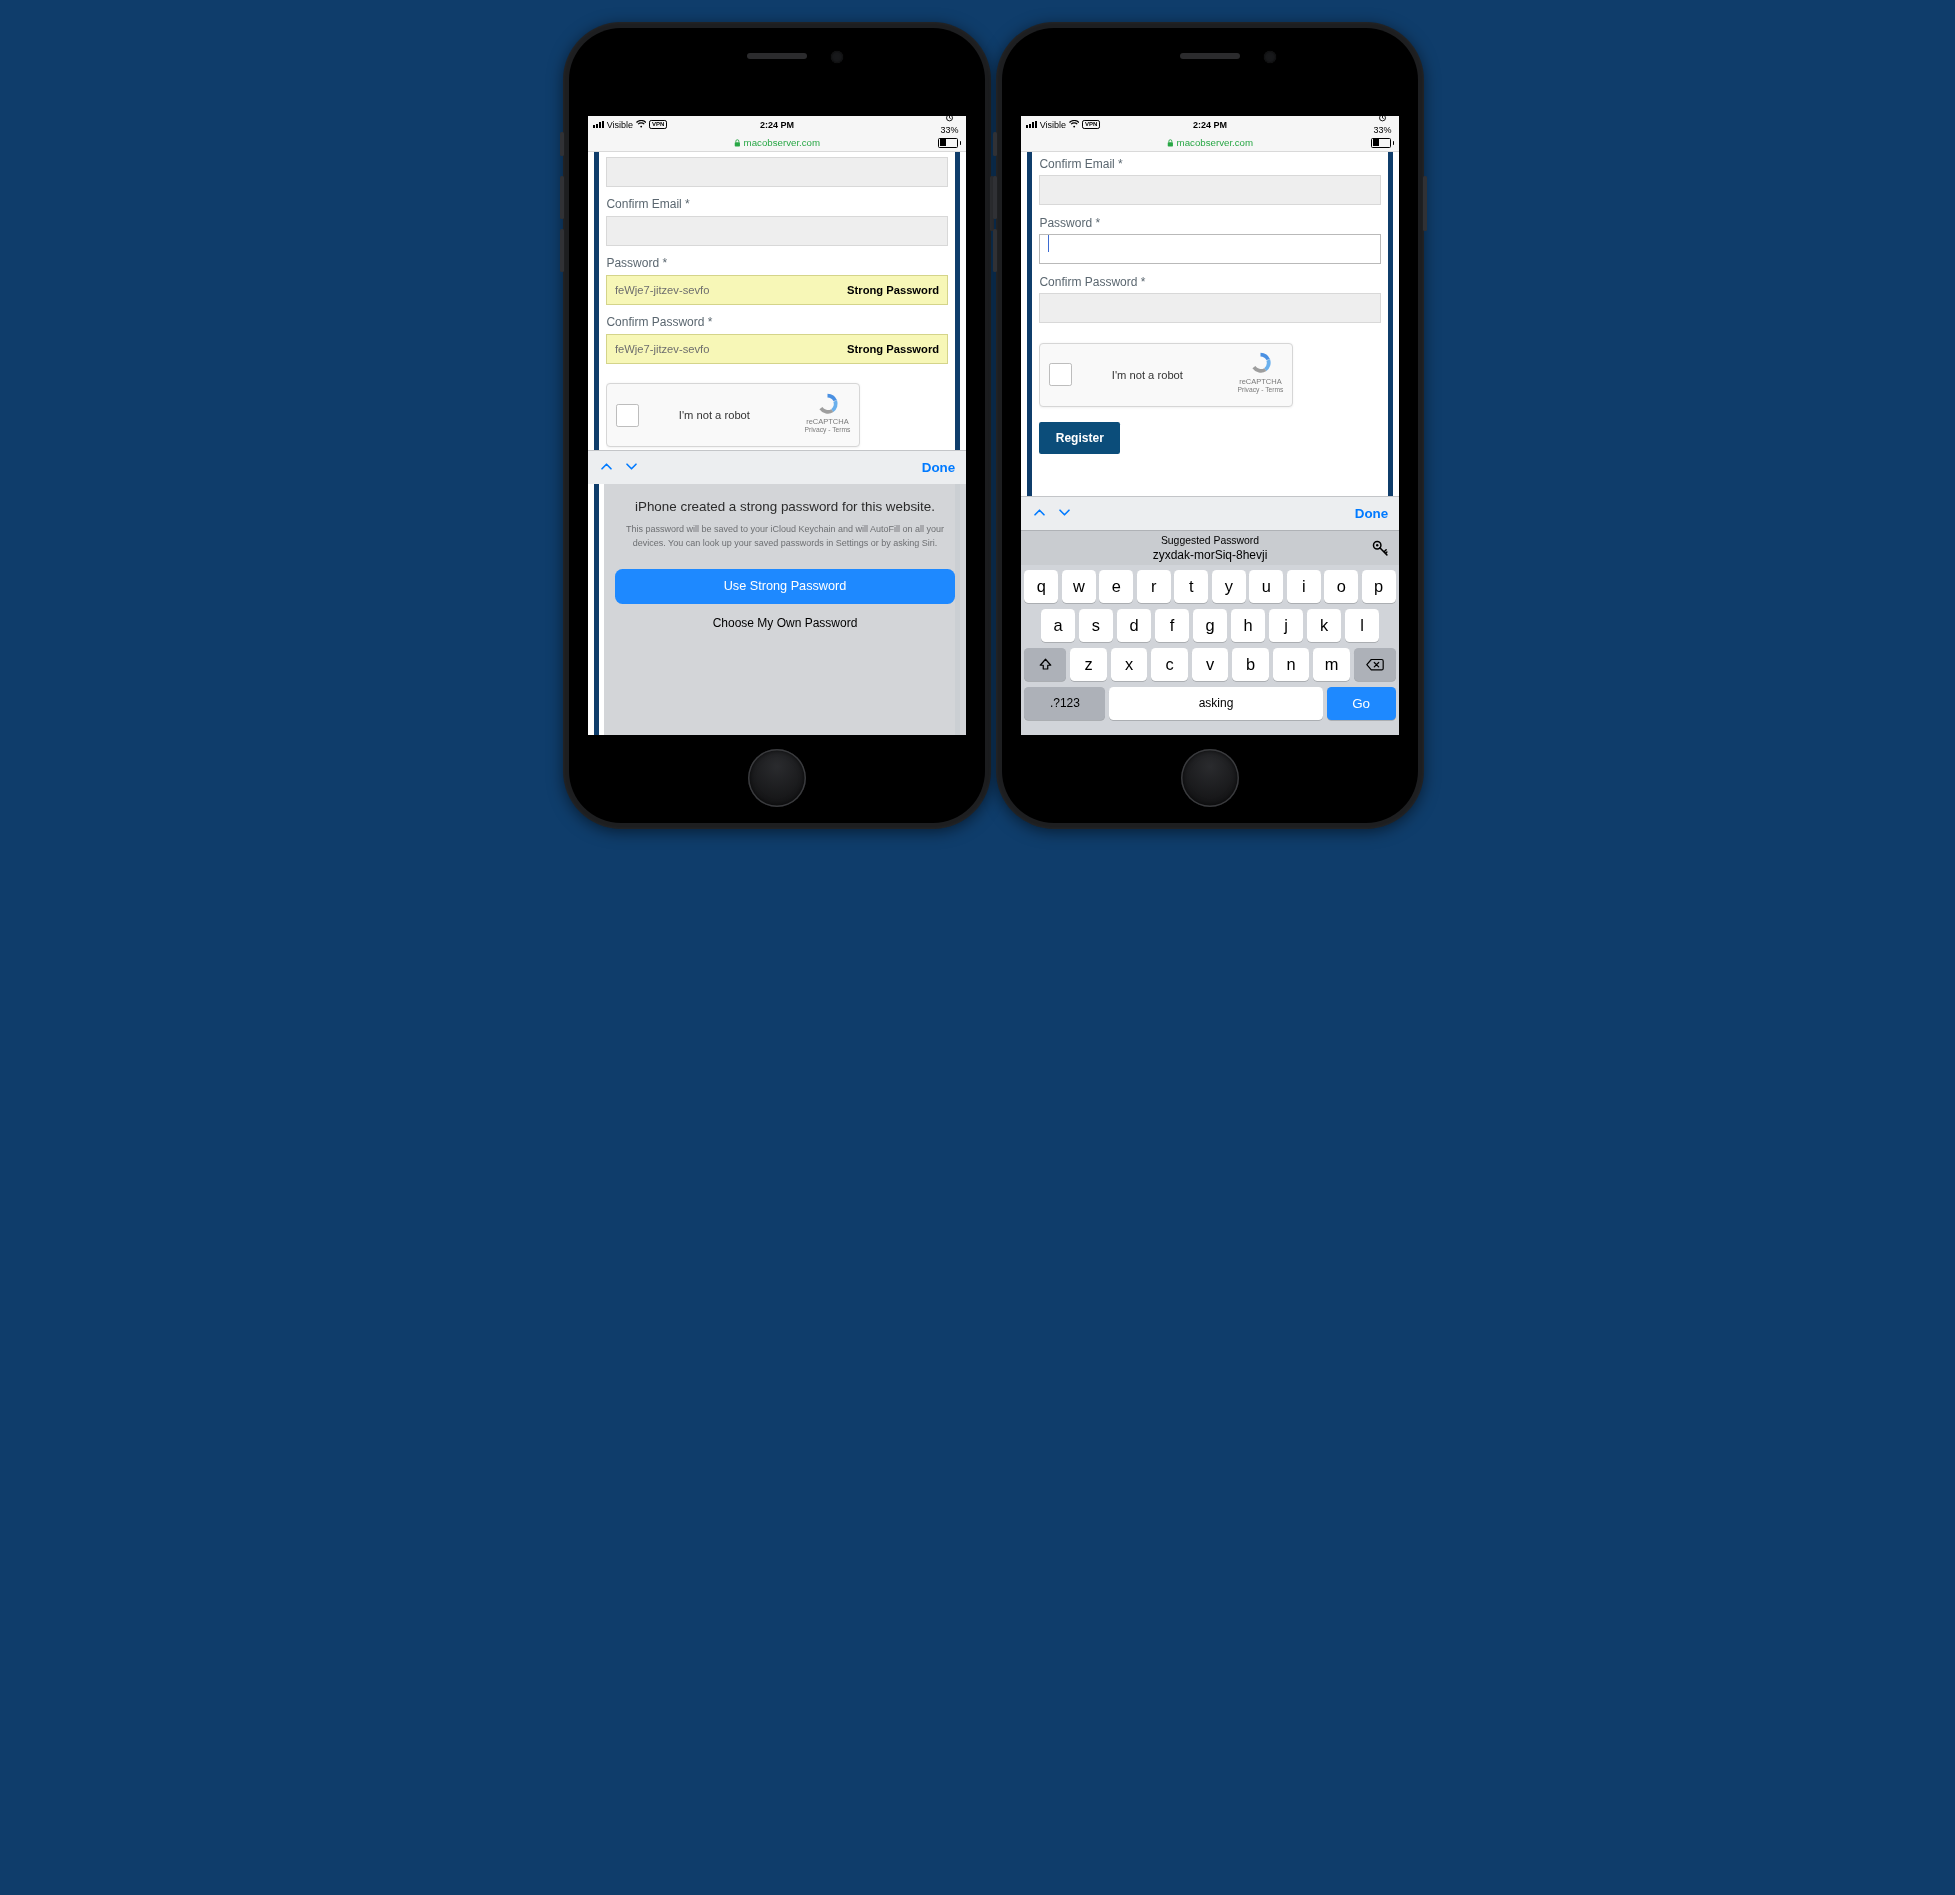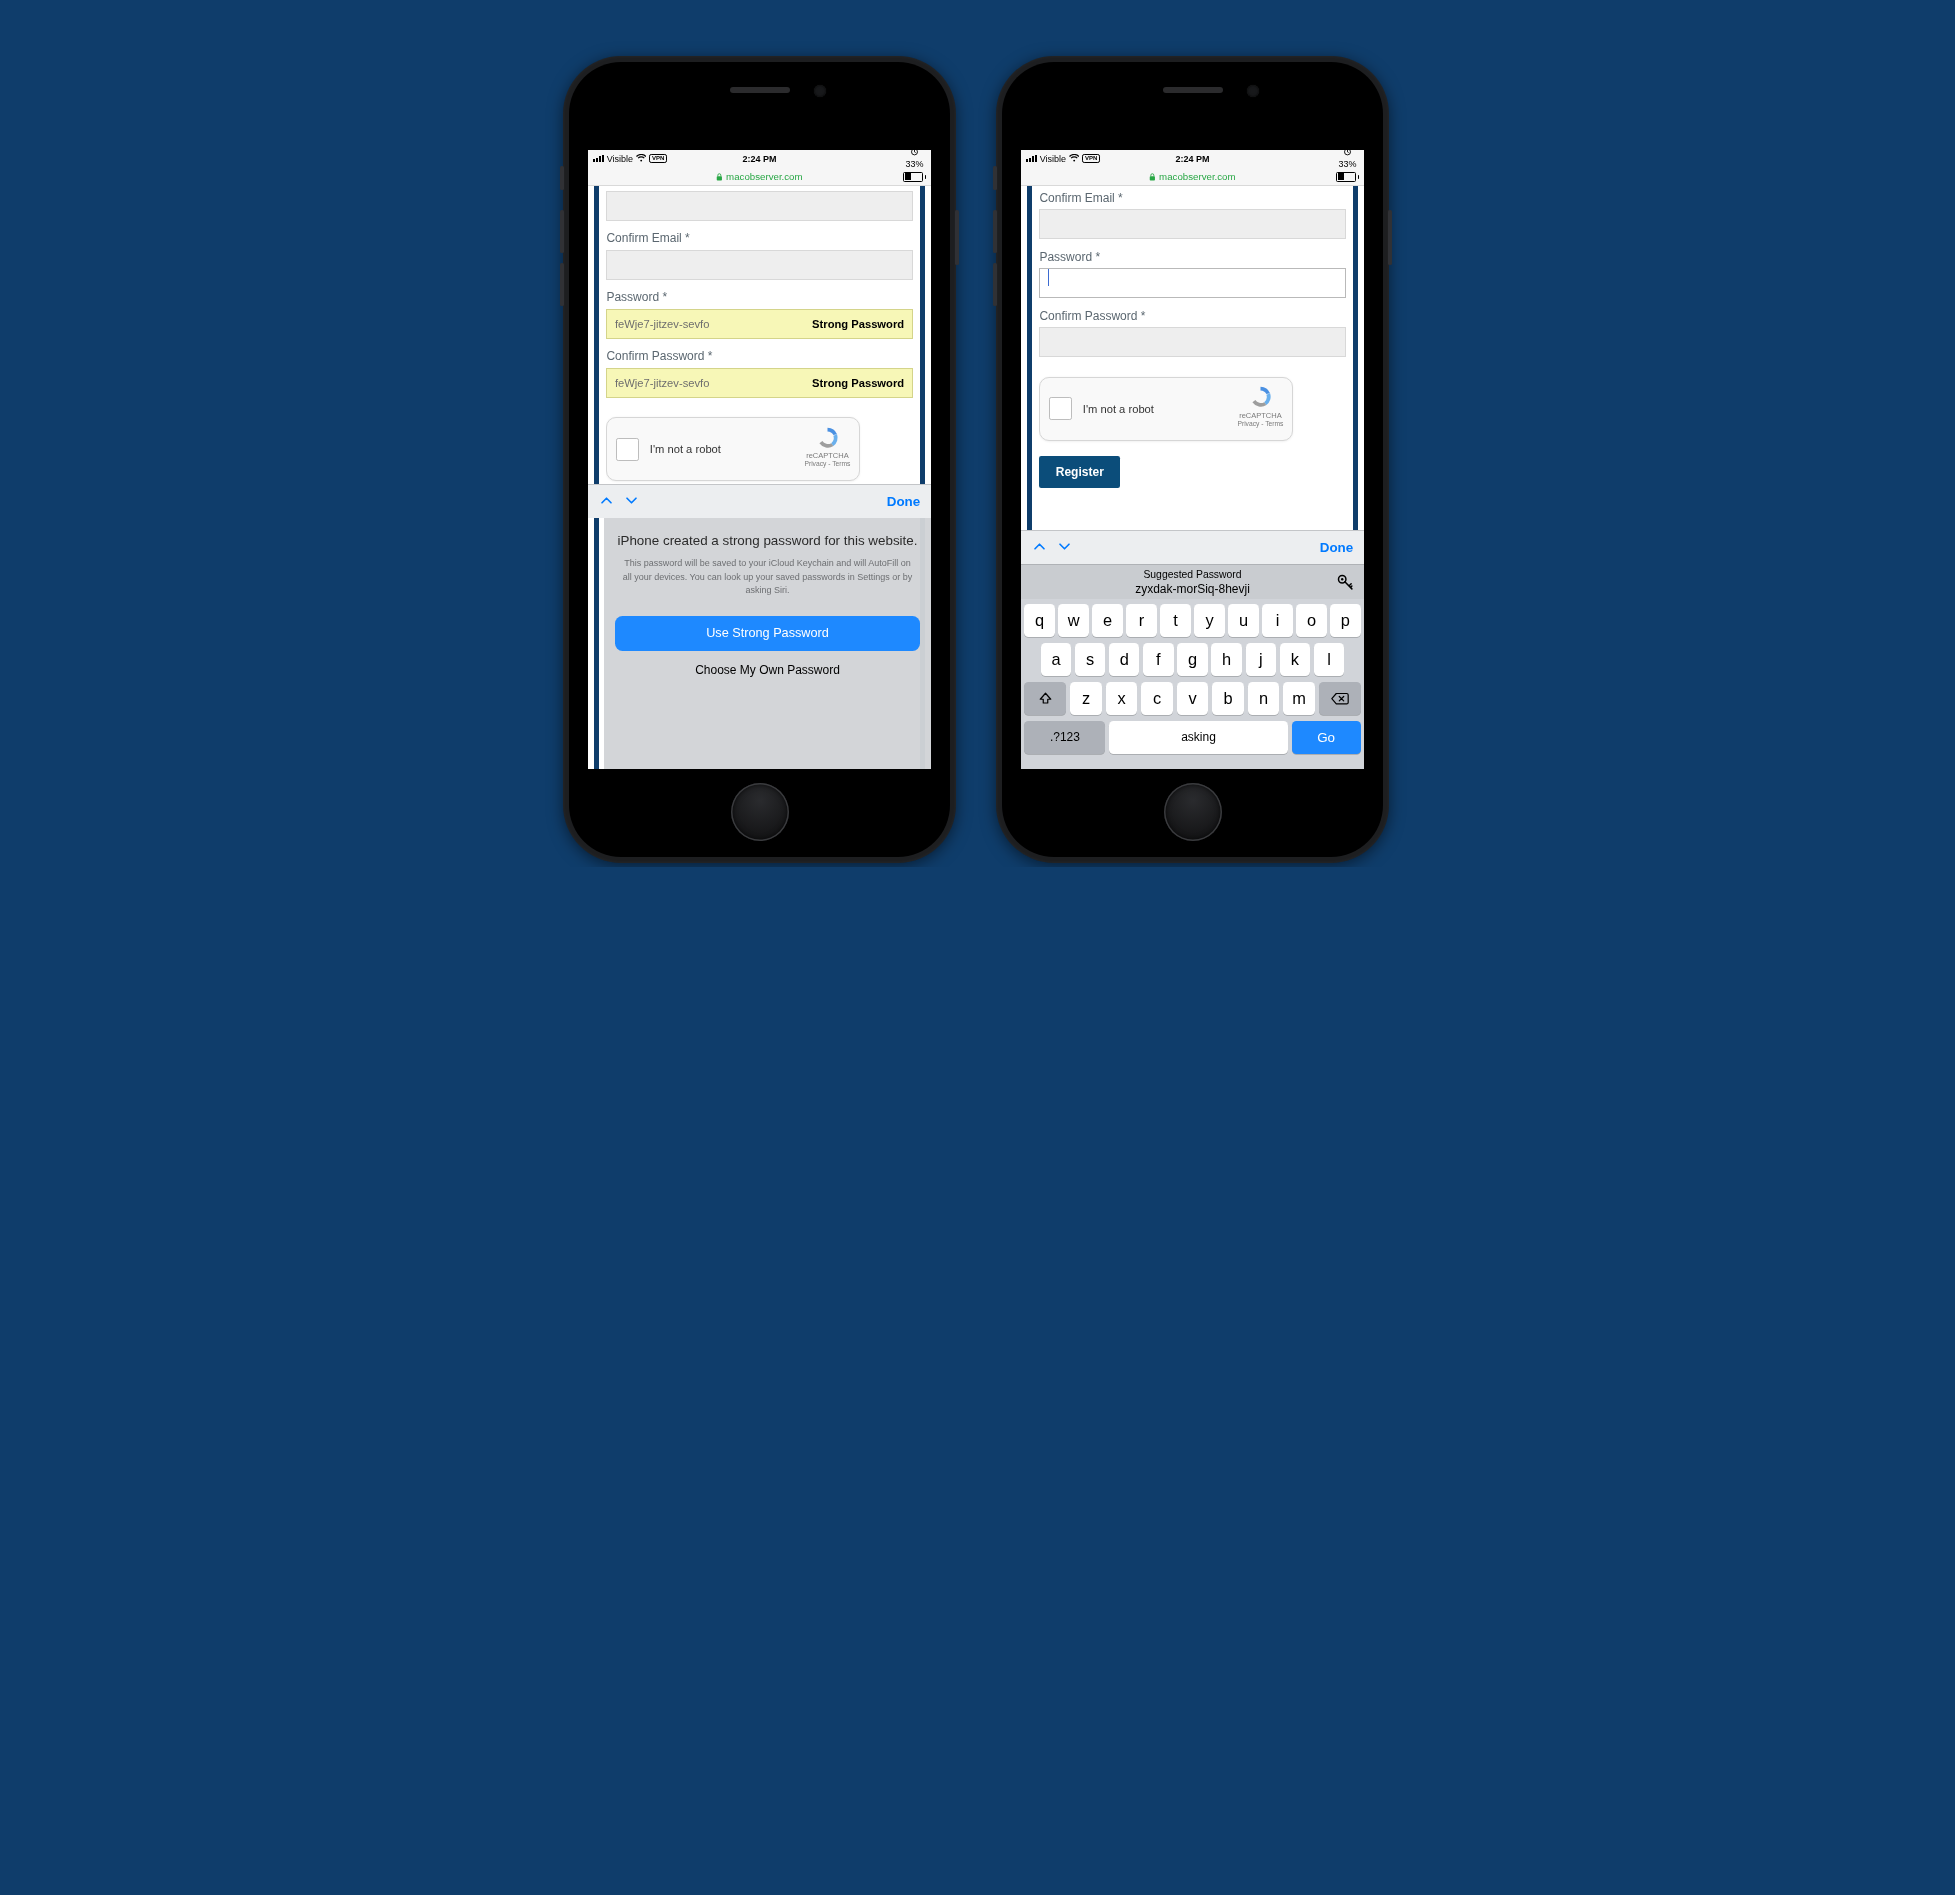--- a/index.html
+++ b/index.html
@@ -10,26 +10,25 @@
   }
   .stage {
     width: 879px;
     height: 852px;
     position: relative;
     margin: 0 auto;
     padding: 7.5px 0;
   }
   .phone {
     position: absolute;
-    width: 393px;
+    width: 428px;
     height: 807px;
     border-radius: 58px;
     background: #1d1e20;
     box-shadow: 0 3px 15px rgba(0,0,0,0.5), inset 0 0 4.5px rgba(255,255,255,0.05);
-    margin-top: 34px;
   }
   .phone.left { left: 25px; top: 22.4px;}
   .phone.right { left: 458px; top: 22.4px;}
   .phone-inner {
     position:absolute;
     left:6px; top:6px; right:6px; bottom:6px;
     border-radius:52px;
     background:#000;
   }
   .speaker {
@@ -134,25 +133,26 @@
     display:flex; align-items:center; justify-content:space-between;
     padding:0 7.5px;
   }
   .field-input.yellow .pw-val { color:#6e6e6e;}
   .field-input.yellow .pw-strong { font-weight:700; color:#000;}
   .cursor {display:inline-block; width:1.5px; height:16.4px; background:#3d6bd1; vertical-align:middle;}
 
   .recaptcha {
     margin-top:19.4px;
     width:254px; height:64px;
-    border:0.7px solid #d6d6d6; border-radius:10px;
+    border:0.7px solid #d6d6d6; border-radius:4px;
     background:#f9f9f9;
     display:flex; align-items:center; padding:0 9px;
     box-sizing:border-box; position:relative;
     box-shadow:0 0.7px 2.2px rgba(0,0,0,0.06);
+    gap:29px;
   }
   .recaptcha .cb {
     width:21px;height:21px;border:1.5px solid #bdbdbd;border-radius:2.2px;background:#fff;flex:0 0 auto;
   }
   .recaptcha .rc-text{margin-left:10.4px;font-size:11.2px;color:#333;}
   .recaptcha .rc-logo{
     position:absolute; right:9px; top:7.5px; text-align:center; font-size:7.5px; color:#7a7a7a;
   }
   .recaptcha .rc-logo svg{display:block;margin:0 auto 1.5px;}
   .recaptcha .rc-links{font-size:6.7px;}

